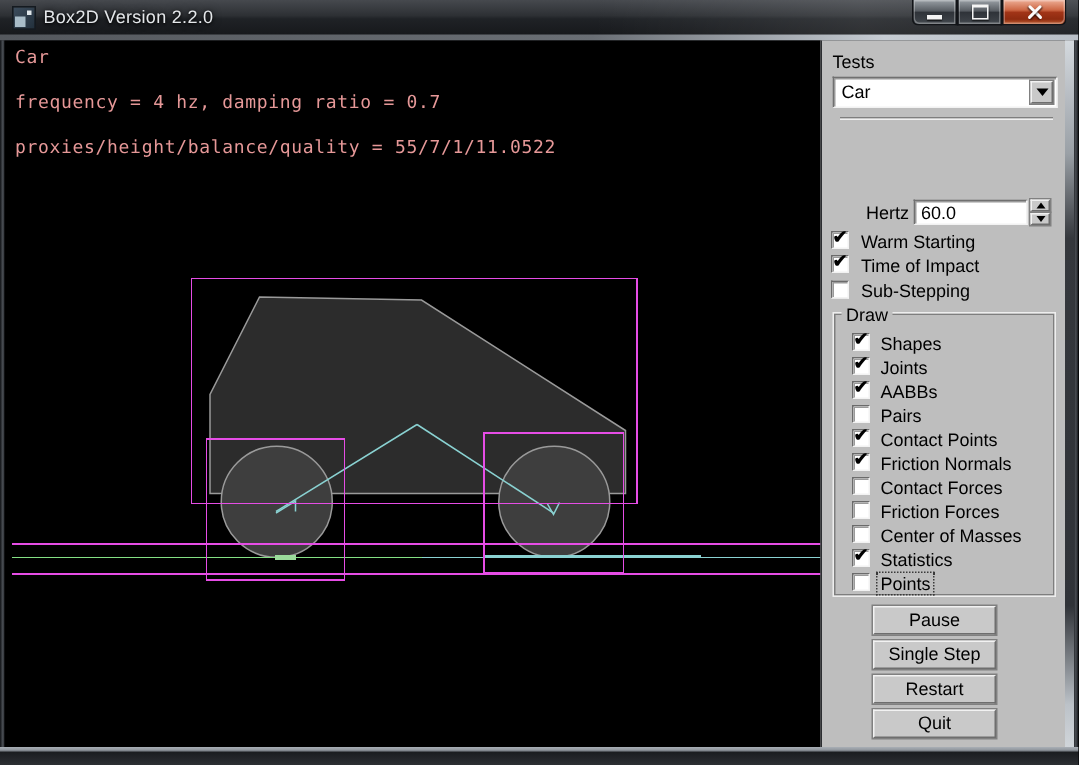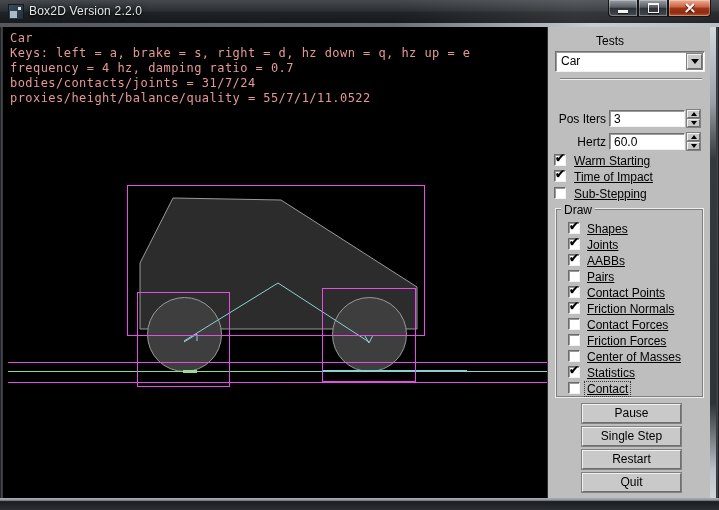--- a/index.html
+++ b/index.html
@@ -57,21 +57,21 @@
   svg .body-poly{fill:var(--body-fill,#2c2c2c);stroke:var(--body-outline,#9a9a9a);}
   svg .wheel{fill:var(--wheel-fill,#3e3e3e);stroke:var(--body-outline,#9a9a9a);}
   svg .contact{fill:var(--contact,#9adb9a);stroke:none;}
 
   
   .panel{position:absolute;left:544px;top:0;width:169px;height:471px;
     background:var(--panel-bg,#bebebe);border-left:1px solid #2c2e31;box-sizing:border-box;
     font-size:12px;color:#000;}
   .panel-strip{position:absolute;right:0;top:0;bottom:0;width:6px;
     background:linear-gradient(to bottom,#d4d9de 0%,#9aa0a6 16%,#35383d 28%,#303338 80%,#bcc2c8 94%,#d0d5da 100%);}
-  .plabel{position:absolute;left:7px;top:7px;margin-left:41px;}
+  .plabel{position:absolute;left:7px;top:7px;}
 
   .sunken{background:#fff;border:1px solid;border-color:#707070 #f2f2f2 #f2f2f2 #707070;
     box-shadow:inset 1px 1px 0 #9a9a9a;box-sizing:border-box;}
   .raised{background:#c9c9c9;border:1px solid;border-color:#f2f2f2 #6e6e6e #6e6e6e #f2f2f2;
     box-shadow:0 0 0 1px #808080;box-sizing:border-box;}
 
   .combo{position:absolute;left:7px;top:24px;width:150px;height:21px;}
   .combo-value{position:absolute;left:5px;top:2px;}
   .combo-btn{position:absolute;right:2px;top:2px;width:15px;height:15px;
     display:flex;align-items:center;justify-content:center;}
@@ -91,28 +91,28 @@
   .spin-field span{position:absolute;left:4px;top:1px;}
   .spin-btns{position:absolute;left:139px;top:0;width:13px;height:17px;}
   .spin-half{position:absolute;left:0;width:13px;height:8px;display:flex;align-items:center;justify-content:center;}
   .spin-half.up{top:0;} .spin-half.down{top:9px;}
 
   .cb-row{position:absolute;height:14px;}
   .cb-box{position:absolute;left:0;top:0;width:12px;height:12px;background:#fff;
     border:1px solid;border-color:#6b6b6b #f2f2f2 #f2f2f2 #6b6b6b;box-shadow:inset 1px 1px 0 #9a9a9a;
     box-sizing:border-box;}
   .cb-mark{position:absolute;left:0px;top:-3px;font-size:12px;font-weight:bold;color:#000;line-height:12px;}
-  .cb-label{position:absolute;top:0;white-space:nowrap;text-decoration:underline;}
+  .cb-label{position:absolute;top:0;white-space:nowrap;}
   .cb-label.focused{outline:1px dotted #3a3a3a;padding:0 2px;margin-left:-2px;}
 
   .group{position:absolute;left:8px;top:182px;width:147px;height:188px;
     border:1px solid #7e7e7e;outline:1px solid #eeeeee;box-sizing:border-box;}
   .group-title{position:absolute;left:13px;top:176px;padding:0 3px;background:var(--panel-bg,#bebebe);}
 
-  .pbtn{position:absolute;left:34px;width:99px;height:19px;text-align:center;line-height:17px;
+  .pbtn{position:absolute;left:34px;width:82px;height:19px;text-align:center;line-height:17px;
     cursor:default;}
 </style>
 </head>
 <body>
 
 <div class="win">
 
   <div class="titlebar">
     <div class="app-icon"></div>
     <div class="title-text">Box2D Version 2.2.0</div>
@@ -130,23 +130,21 @@
   </div>
   <div class="frame-strip"></div>
   <div class="border-left"></div>
   <div class="border-right"></div>
   <div class="border-bottom"></div>
 
   <div class="client">
 
     <div class="canvas">
       <div class="dbg" style="top:4px">Car</div>
-      <div class="dbg" style="top:19px">Keys: left = a, brake = s, right = d, hz down = q, hz up = e</div>
       <div class="dbg" style="top:34px">frequency = 4 hz, damping ratio = 0.7</div>
-      <div class="dbg" style="top:49px">bodies/contacts/joints = 31/7/24</div>
       <div class="dbg" style="top:64px">proxies/height/balance/quality = 55/7/1/11.0522</div>
 
       <svg width="544" height="471" viewBox="0 0 544 471" shape-rendering="crispEdges">
 
         <polygon class="body-poly" points="137,302 137,236 170,171 278,173 414,260 414,302" shape-rendering="auto"></polygon>
         <circle class="wheel" cx="181.5" cy="307.5" r="37" shape-rendering="auto"></circle>
         <circle class="wheel" cx="366.5" cy="307.5" r="37" shape-rendering="auto"></circle>
 
         <line class="gline" x1="5" y1="344.5" x2="278" y2="344.5"></line>
         <line class="jline" x1="278" y1="344.5" x2="544" y2="344.5"></line>
@@ -172,48 +170,34 @@
       <div class="plabel">Tests</div>
       <div class="combo sunken">
         <span class="combo-value">Car</span>
         <span class="combo-btn raised">
           <span class="tri-down"></span>
         </span>
       </div>
 
       <div class="sep"></div>
 
-      <div class="spin-row" style="top:83px">
-        <span class="spin-label">Pos Iters</span>
+      <div class="spin-row" style="top:106px">
+        <span class="spin-label">Hertz</span>
         <span class="spin-field sunken">
-            <span>3</span>
+            <span>60.0</span>
           </span>
         <span class="spin-btns">
           <span class="spin-half up raised">
               <span class="tri-up-s"></span>
             </span>
           <span class="spin-half down raised">
               <span class="tri-down-s"></span>
             </span>
         </span>
       </div>
-      <div class="spin-row" style="top:106px">
-        <span class="spin-label">Hertz</span>
-        <span class="spin-field sunken">
-            <span>60.0</span>
-          </span>
-        <span class="spin-btns">
-          <span class="spin-half up raised">
-              <span class="tri-up-s"></span>
-            </span>
-          <span class="spin-half down raised">
-              <span class="tri-down-s"></span>
-            </span>
-        </span>
-      </div>
 
       <div class="cb-row" style="left:6px;top:127px">
         <span class="cb-box">
             <span class="cb-mark">✔</span>
           </span>
         <span class="cb-label" style="left:20px">Warm Starting</span>
       </div>
       <div class="cb-row" style="left:6px;top:143px">
         <span class="cb-box">
             <span class="cb-mark">✔</span>
@@ -287,21 +271,21 @@
       <div class="cb-row" style="left:20px;top:339px">
         <span class="cb-box">
             <span class="cb-mark">✔</span>
           </span>
         <span class="cb-label" style="left:19px">Statistics</span>
       </div>
       <div class="cb-row" style="left:20px;top:355px">
         <span class="cb-box">
             <span class="cb-mark"></span>
           </span>
-        <span class="cb-label focused" style="left:19px">Contact</span>
+        <span class="cb-label focused" style="left:19px">Points</span>
       </div>
 
       <div class="pbtn raised" style="top:377px">Pause</div>
       <div class="pbtn raised" style="top:400px">Single Step</div>
       <div class="pbtn raised" style="top:423px">Restart</div>
       <div class="pbtn raised" style="top:446px">Quit</div>
     </div>
   </div>
 </div>
 

